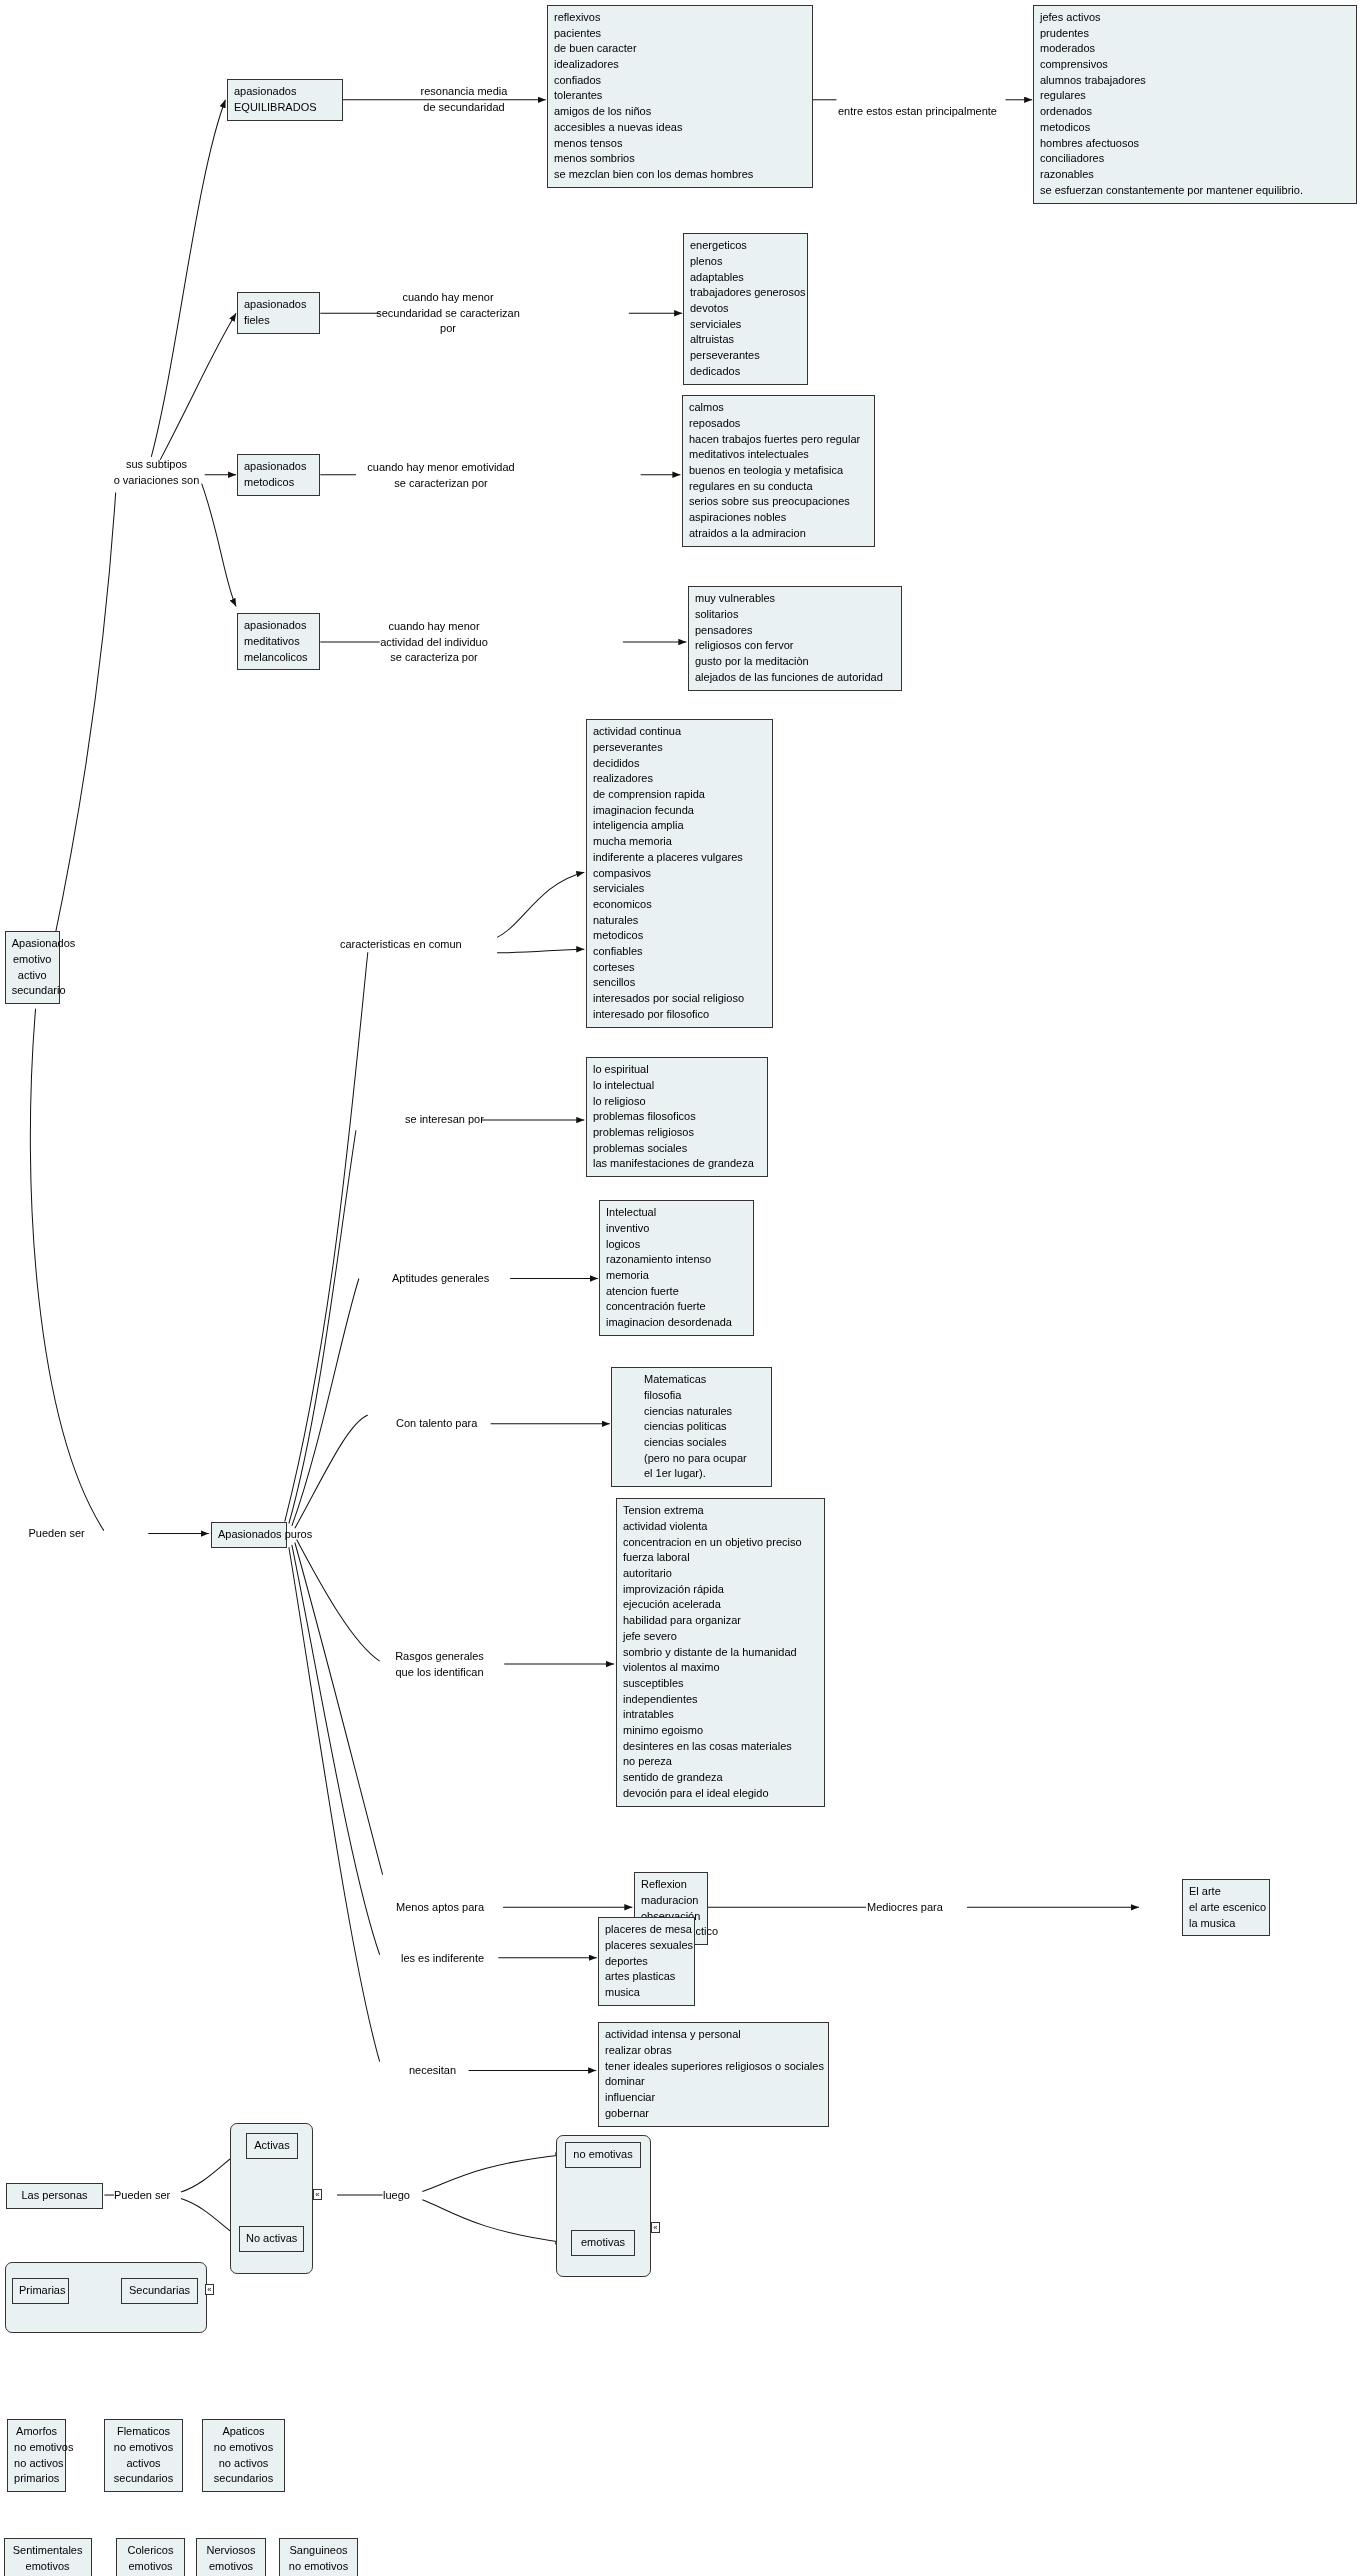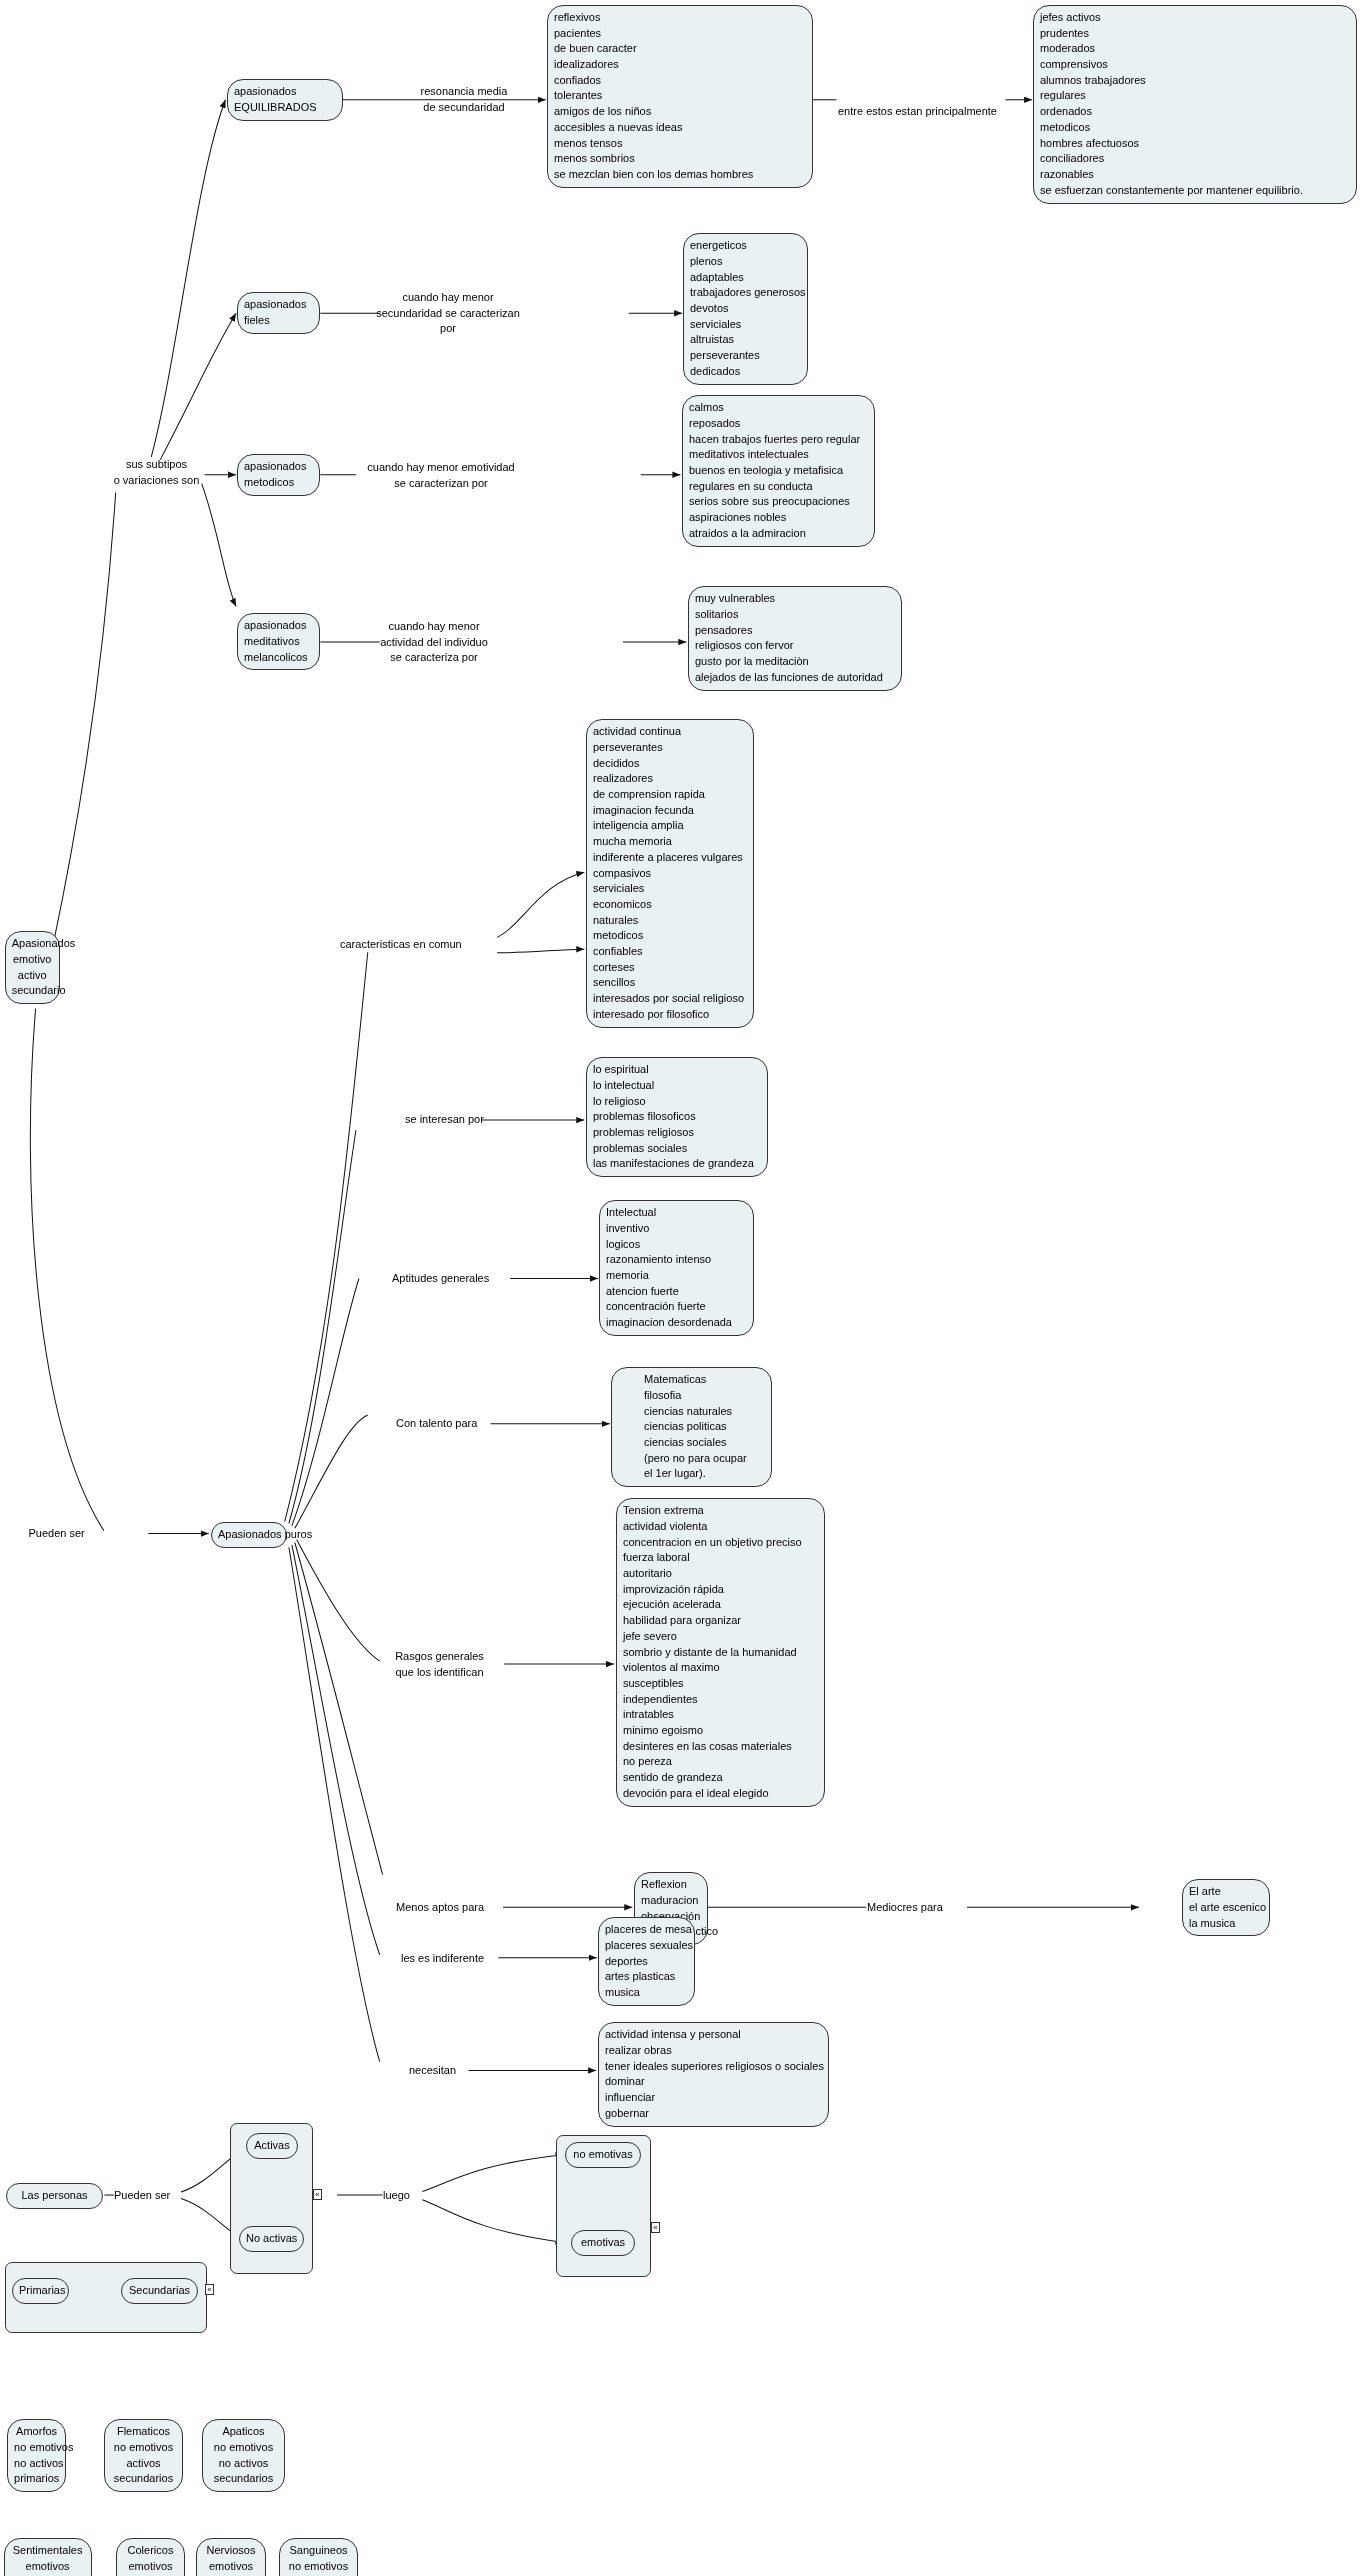--- a/index.html
+++ b/index.html
@@ -20,21 +20,21 @@
     left:0; top:0;
     width:1365px;
     height:2576px;
     pointer-events:none;
   }
   .node{
     position:absolute;
     box-sizing:border-box;
     background:#eaf1f3;
     border:0.8px solid #333;
-    border-radius:16px;
+    border-radius:0;
     padding:4.2px 6px;
     font-size:11px;
     line-height:15.7px;
     white-space:pre;
     color:#000;
   }
   .node.center{ text-align:center; }
   .group{
     position:absolute;
     box-sizing:border-box;
@@ -212,21 +212,21 @@
 solitarios
 pensadores
 religiosos con fervor
 gusto por la meditaciòn
 alejados de las funciones de autoridad</div>
 
   <div class="lbl" style="left:28.5px; top:1526px;">Pueden ser</div>
   <div class="node" style="left:211px; top:1522px; width:76px;">Apasionados puros</div>
 
   <div class="lbl" style="left:332px; top:937px;margin-left:8px;">caracteristicas en comun</div>
-  <div class="node" style="left:586px; top:719px; width:168px;">actividad continua
+  <div class="node" style="left:586px; top:719px; width:187px;">actividad continua
 perseverantes
 decididos
 realizadores
 de comprension rapida
 imaginacion fecunda
 inteligencia amplia
 mucha memoria
 indiferente a placeres vulgares
 compasivos
 serviciales

